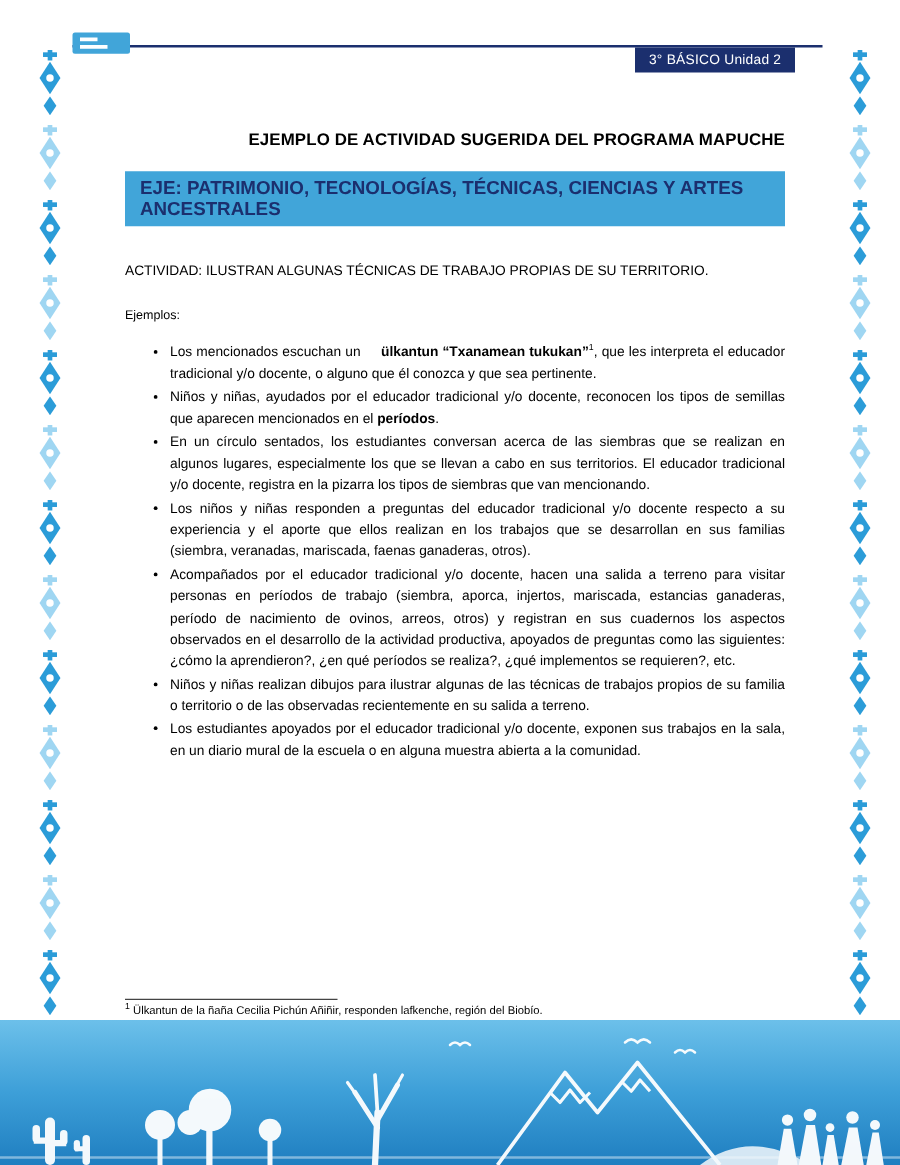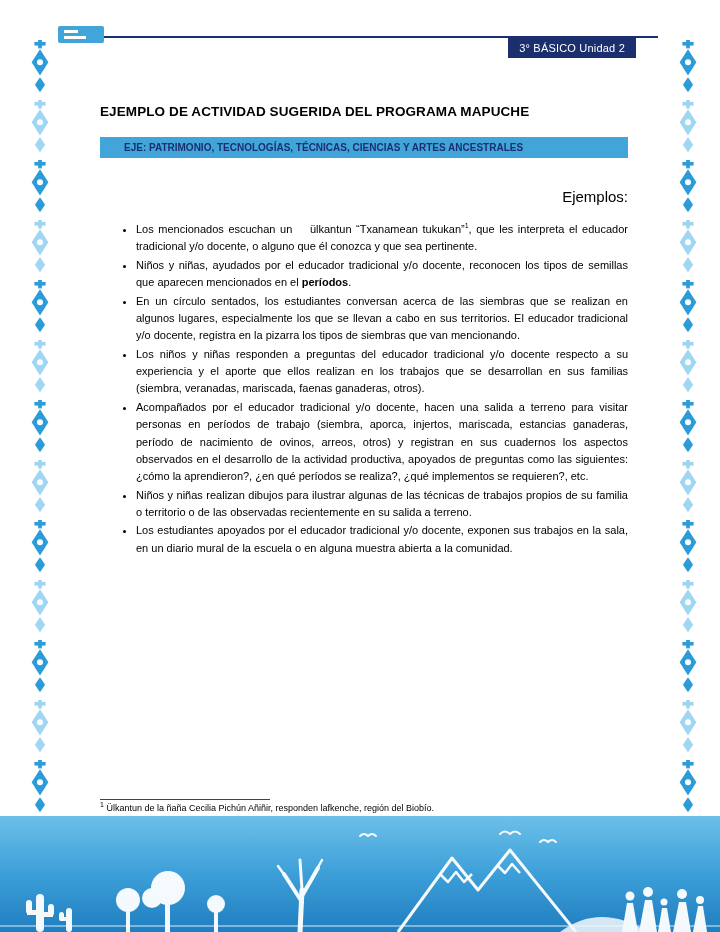--- a/index.html
+++ b/index.html
@@ -21,25 +21,25 @@
   .top-rule{position:absolute;top:36px;left:58px;right:62px;height:2px;background:var(--navy,#1b2f6e);}
   .logo{position:absolute;top:26px;left:58px;width:46px;height:17px;background:var(--banner-bg,#41a5d9);border-radius:2px;}
   .logo i{position:absolute;background:#fff;display:block;}
   .logo i.m1{left:6px;top:4px;width:14px;height:3px;}
   .logo i.m2{left:6px;top:10px;width:22px;height:3px;}
 
   .badge{position:absolute;top:38px;right:84px;background:var(--navy,#1b2f6e);color:#fff;
     font-size:11px;font-weight:normal;padding:4px 11px;letter-spacing:.2px;white-space:nowrap;}
 
   .content{position:absolute;left:100px;right:92px;top:104px;}
-  .title{font-size:13.5px;font-weight:bold;text-align:left;margin:0 0 18px;letter-spacing:.1px;}
+  .title{font-size:13.5px;font-weight:bold;text-align:right;margin:0 0 18px;letter-spacing:.1px;}
   .eje{background:var(--banner-bg,#41a5d9);color:var(--navy,#1b2f6e);font-weight:bold;
-    font-size:10px;padding:5px 24px;margin:0 0 30px;}
+    font-size:15px;padding:5px 12px;margin:0 0 30px;}
   .actividad{font-size:11px;margin:0 0 24px;}
-  .ejemplos{font-size:15px;margin:0 0 16px;text-align:right;}
+  .ejemplos{font-size:10px;margin:0 0 16px;}
   ul.examples{margin:0;padding-left:36px;font-size:11px;line-height:1.58;text-align:justify;}
   ul.examples li{margin:0 0 1px;}
   sup{font-size:7px;line-height:0;}
 
   .footnote-area{position:absolute;left:100px;right:92px;top:799px;}
   .fn-rule{width:170px;border-top:1px solid #444;margin-bottom:3px;}
   .footnote{font-size:9px;margin:0;}
 
   .footer-art{position:absolute;left:0;bottom:0;width:720px;height:116px;display:block;}
   .defs-holder{position:absolute;width:0;height:0;overflow:hidden;}
@@ -147,23 +147,24 @@
   <div class="top-rule"></div>
   <div class="logo">
       <i class="m1"></i>
       <i class="m2"></i>
     </div>
   <div class="badge">3° BÁSICO Unidad 2</div>
 
   <div class="content">
     <h1 class="title">EJEMPLO DE ACTIVIDAD SUGERIDA DEL PROGRAMA MAPUCHE</h1>
     <div class="eje">EJE: PATRIMONIO, TECNOLOGÍAS, TÉCNICAS, CIENCIAS Y ARTES ANCESTRALES</div>
+    <p class="actividad">ACTIVIDAD: ILUSTRAN ALGUNAS TÉCNICAS DE TRABAJO PROPIAS DE SU TERRITORIO.</p>
     <p class="ejemplos">Ejemplos:</p>
     <ul class="examples">
-        <li><span>Los mencionados escuchan un </span><span style="font-weight: normal; margin-left: 13px;">ülkantun “Txanamean tukukan”</span><sup>1</sup><span>, que les interpreta el educador tradicional y/o docente, o alguno que él conozca y que sea pertinente.</span></li>
+        <li><span>Los mencionados escuchan un </span><span style="font-weight: bold; margin-left: 13px;">ülkantun “Txanamean tukukan”</span><sup>1</sup><span>, que les interpreta el educador tradicional y/o docente, o alguno que él conozca y que sea pertinente.</span></li>
         <li><span>Niños y niñas, ayudados por el educador tradicional y/o docente, reconocen los tipos de semillas que aparecen mencionados en el </span><span style="font-weight: bold;">períodos</span><span>.</span></li>
         <li><span>En un círculo sentados, los estudiantes conversan acerca de las siembras que se realizan en algunos lugares, especialmente los que se llevan a cabo en sus territorios. El educador tradicional y/o docente, registra en la pizarra los tipos de siembras que van mencionando.</span></li>
         <li><span>Los niños y niñas responden a preguntas del educador tradicional y/o docente respecto a su experiencia y el aporte que ellos realizan en los trabajos que se desarrollan en sus familias (siembra, veranadas, mariscada, faenas ganaderas, otros).</span></li>
         <li><span>Acompañados por el educador tradicional y/o docente, hacen una salida a terreno para visitar personas en períodos de trabajo (siembra, aporca, injertos, mariscada, estancias ganaderas, período de nacimiento de ovinos, arreos, otros) y registran en sus cuadernos los aspectos observados en el desarrollo de la actividad productiva, apoyados de preguntas como las siguientes: ¿cómo la aprendieron?, ¿en qué períodos se realiza?, ¿qué implementos se requieren?, etc.</span></li>
         <li><span>Niños y niñas realizan dibujos para ilustrar algunas de las técnicas de trabajos propios de su familia o territorio o de las observadas recientemente en su salida a terreno.</span></li>
         <li><span>Los estudiantes apoyados por el educador tradicional y/o docente, exponen sus trabajos en la sala, en un diario mural de la escuela o en alguna muestra abierta a la comunidad.</span></li>
       </ul>
   </div>
 
   <div class="footnote-area">

